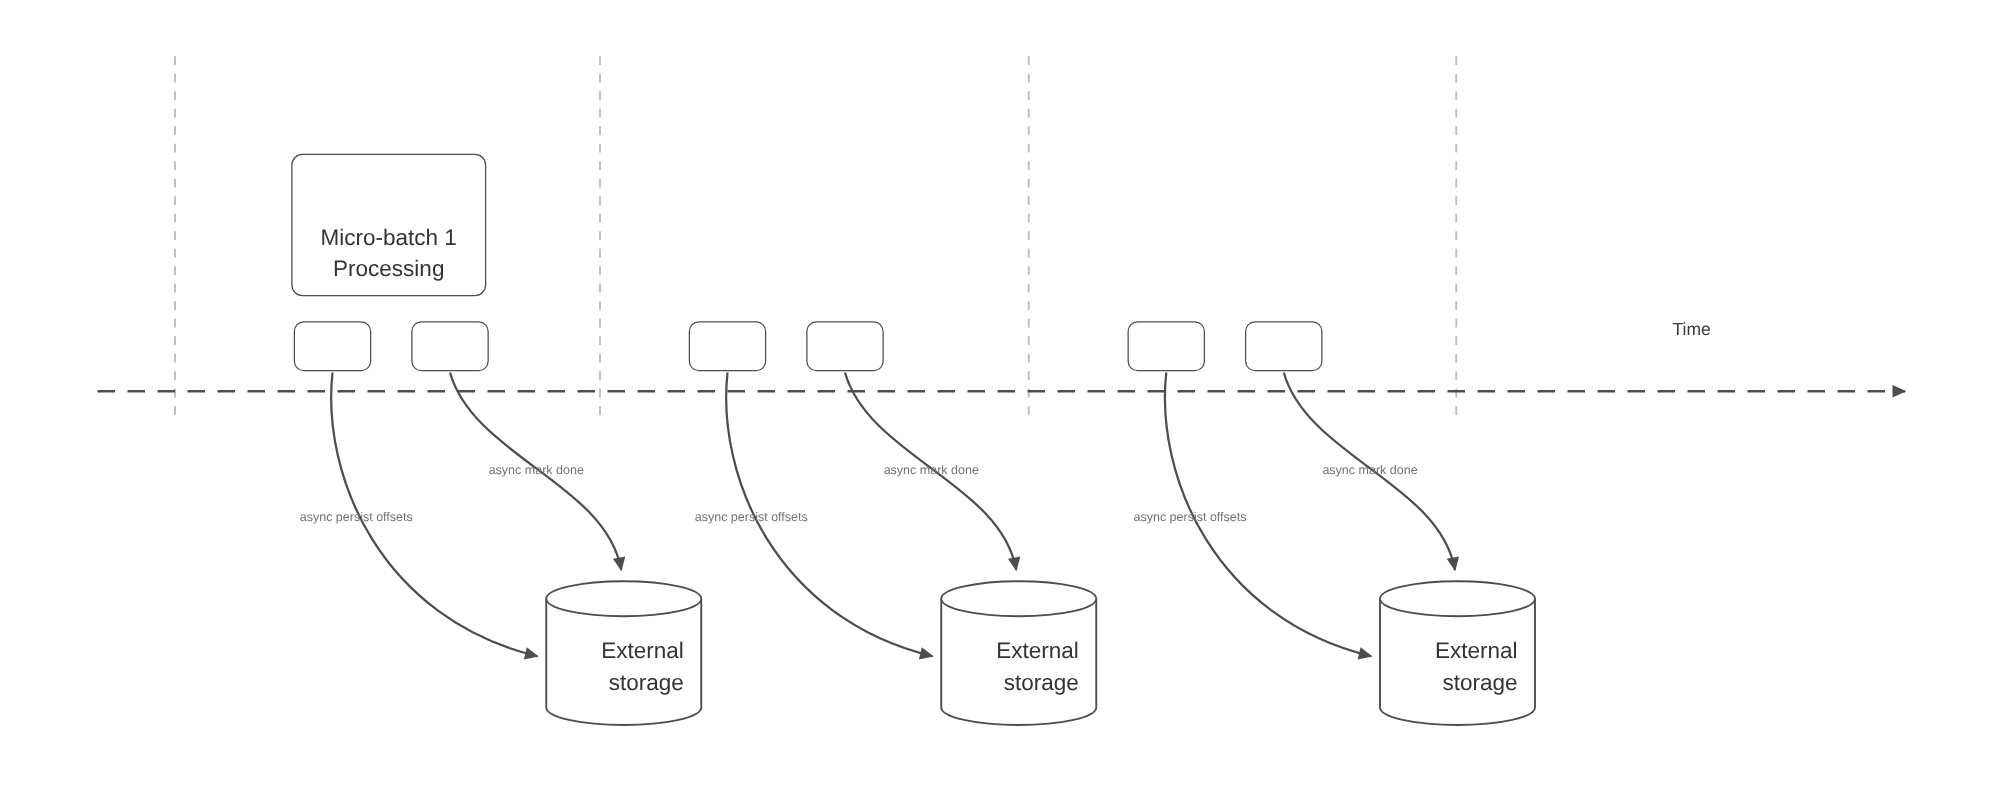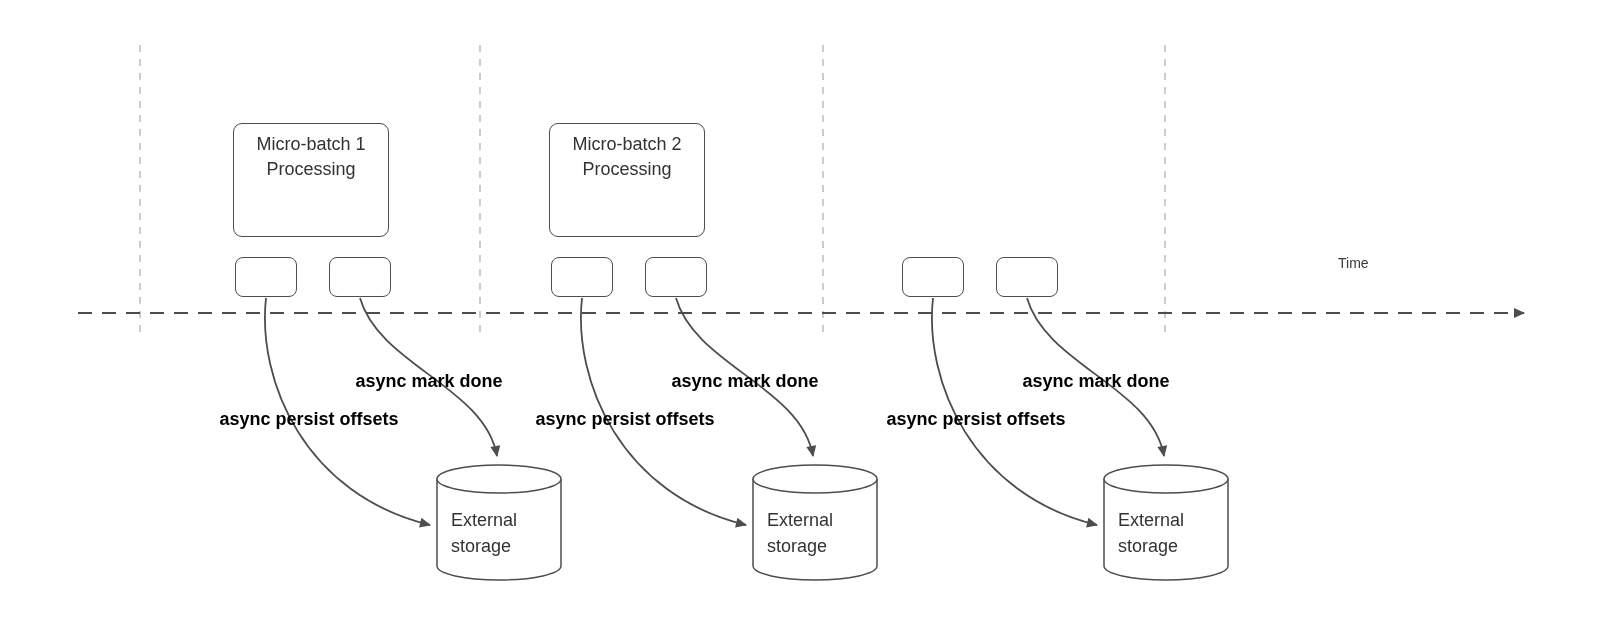--- a/index.html
+++ b/index.html
@@ -15,46 +15,46 @@
   .time-label {
     position:absolute; left:1338px; top:255px;
     font-size:14px; color:#3a3a3a;
   }
 
   .batch-group { position:absolute; top:123px; width:340px; height:490px; }
 
   .process-box {
     position:absolute; left:0; top:0; width:156px; height:114px;
     border:1.5px solid #4d4d4d; border-radius:9px; background:#ffffff;
-    display:flex; align-items:flex-start; justify-content:center;
+    display:flex; align-items:flex-end; justify-content:center;
     text-align:center; font-size:18px; line-height:1.4; color:#333333;
     padding:8px 20px;
   }
 
   .small-box {
     position:absolute; top:134px; width:62px; height:40px;
     border:1.5px solid #4d4d4d; border-radius:8px; background:#ffffff;
   }
   .sb-a { left:2px; }
   .sb-b { left:96px; }
 
   .batch-svg { position:absolute; left:0; top:0; overflow:visible; }
   .arrow { fill:none; stroke:#4d4d4d; stroke-width:1.8px; marker-end:url(#ah); }
   .shape { fill:#ffffff; stroke:#4d4d4d; stroke-width:1.5px; }
 
   .flow-label {
     position:absolute; transform:translateX(-50%);
-    font-size:18px; font-weight:bold; color:#000000; white-space:nowrap;
+    font-size:10px; font-weight:normal; color:#737373; white-space:nowrap;
   }
-  .persist-label { left:52px; top:286px;margin-left:24px; }
+  .persist-label { left:52px; top:286px; }
   .done-label { left:196px; top:248px; }
 
   .storage-label {
     position:absolute; left:266px; top:384px; transform:translateX(-50%);
-    width:96px; text-align:left; font-size:18px; line-height:1.45; color:#333333;
+    width:96px; text-align:right; font-size:18px; line-height:1.45; color:#333333;
   }
 </style>
 </head>
 <body>
 
 <div class="canvas">
 
   <svg class="layer" width="1600" height="642" viewBox="0 0 1600 642">
     <defs>
       <marker id="ah" markerUnits="userSpaceOnUse" markerWidth="14" markerHeight="12" refX="11" refY="6" orient="auto">
@@ -91,23 +91,20 @@
 
   <div class="batch-group" style="left:549px">
     <svg class="batch-svg" width="340" height="490" viewBox="0 0 340 490">
       <path class="arrow" d="M33 175 C 24 258, 72 372, 197 402"></path>
       <path class="arrow" d="M127 175 C 146 242, 252 264, 264 333"></path>
       <g>
         <path class="shape" d="M204 356 L204 443 A62 14 0 0 0 328 443 L328 356"></path>
         <ellipse class="shape" cx="266" cy="356" rx="62" ry="14"></ellipse>
       </g>
     </svg>
-    <div class="process-box">
-      <span>Micro-batch 2 Processing</span>
-    </div>
     <div class="small-box sb-a"></div>
     <div class="small-box sb-b"></div>
     <div class="flow-label persist-label">async persist offsets</div>
     <div class="flow-label done-label">async mark done</div>
     <div class="storage-label">External storage</div>
   </div>
 
   <div class="batch-group" style="left:900px">
     <svg class="batch-svg" width="340" height="490" viewBox="0 0 340 490">
       <path class="arrow" d="M33 175 C 24 258, 72 372, 197 402"></path>

